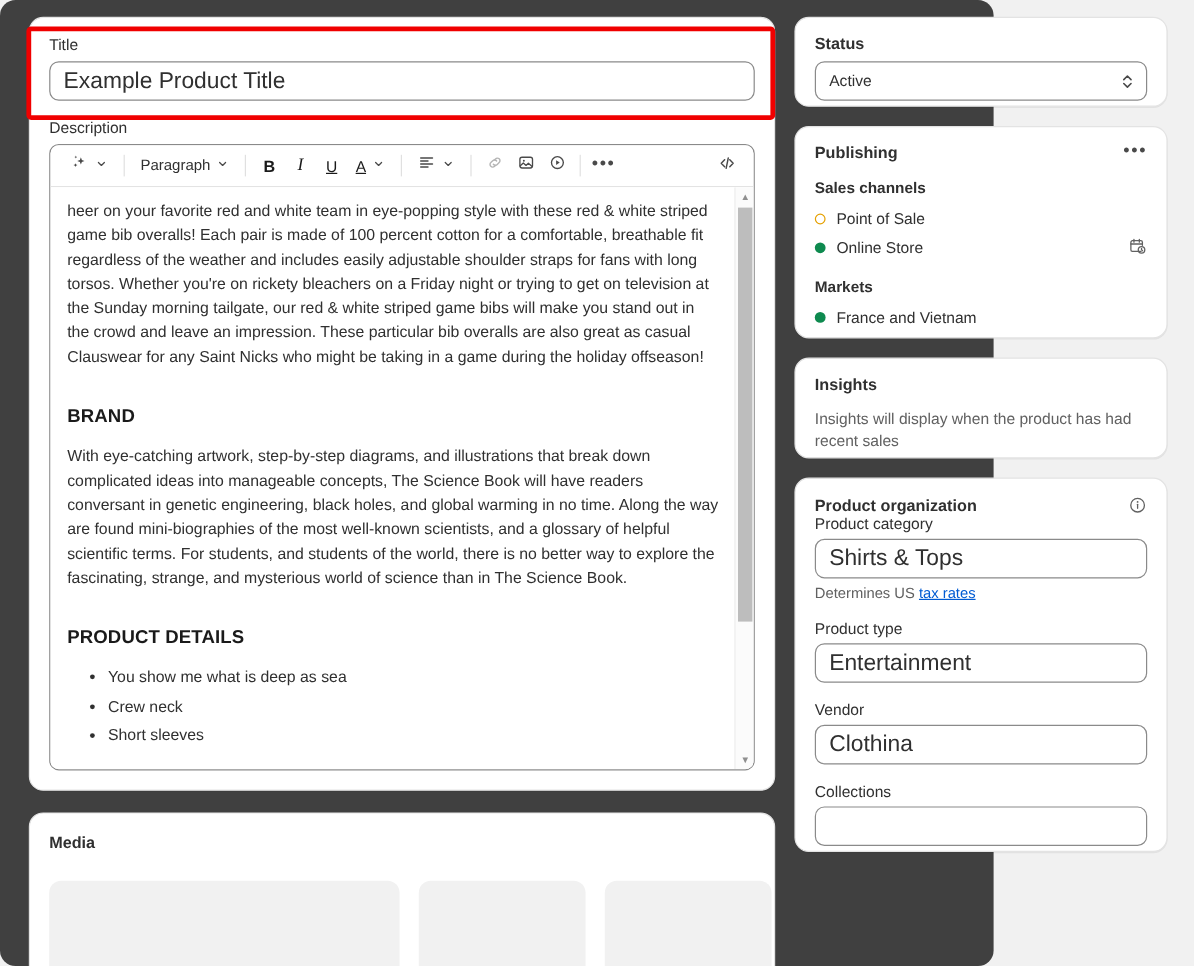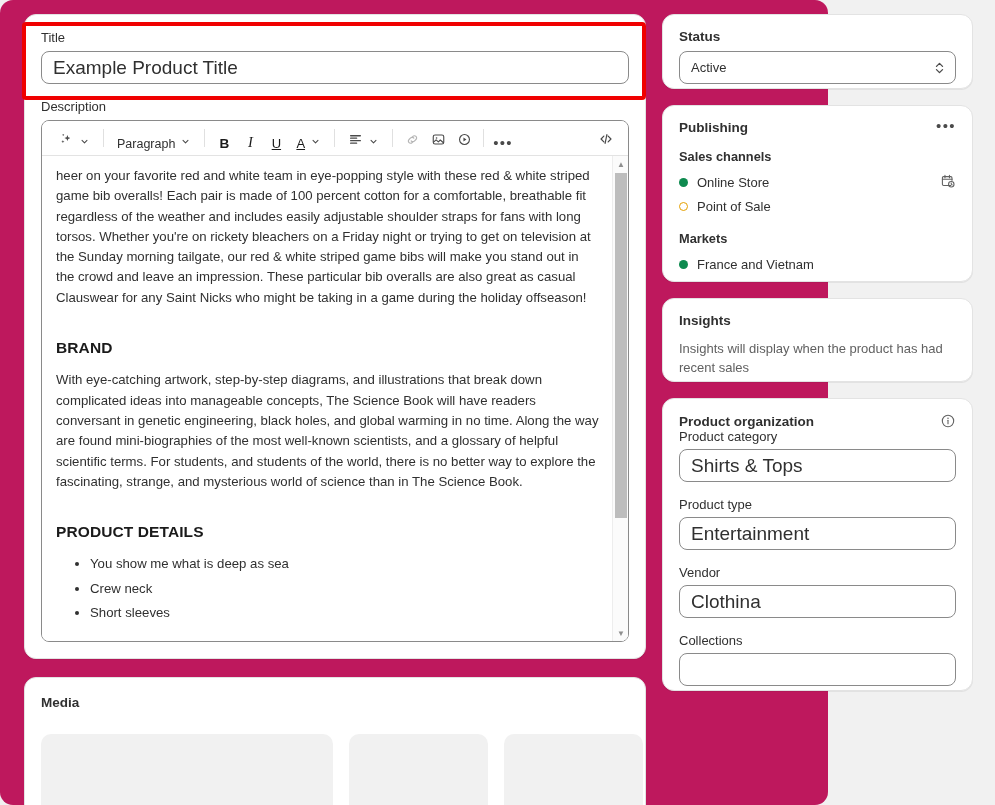--- a/index.html
+++ b/index.html
@@ -7,21 +7,21 @@
     margin: 0; padding: 0;
     width: 995px; height: 805px;
     overflow: hidden;
     background: #f1f1f1;
     font-family: "Liberation Sans", sans-serif;
     -webkit-font-smoothing: antialiased;
   }
   .page {
     position: relative;
     width: 828px; height: 805px;
-    background: #be185d;
+    background: #404040;
     border-radius: 13px;
   }
 
   
   .col-main {
     position: absolute;
     left: 24px; top: 14px;
     width: 622px;
   }
   .col-side {
@@ -84,21 +84,21 @@
   .editor-toolbar {
     display: flex;
     align-items: center;
     height: 35px;
     padding: 0 9px 0 10px;
     border-bottom: 1px solid #e3e3e3;
     background: #fff;
     gap: 0;
   }
   .tb-btn {
-    display: flex; align-items: flex-end; justify-content: center;
+    display: flex; align-items: center; justify-content: center;
     height: 26px; min-width: 26px;
     border-radius: 6px;
     color: #4a4a4a;
     cursor: pointer;
     padding: 0 3px;
   }
   .tb-btn.wide { padding: 0 7px; gap: 3px; }
   .tb-btn.disabled { color: #b5b5b5; cursor: default; }
   .tb-label {
     font-size: 12.5px;
@@ -479,38 +479,38 @@
 
     <div class="card side-card">
       <div class="side-head">
         <div class="side-title">Publishing</div>
         <div class="more-dots">•••</div>
       </div>
 
       <div class="subhead">Sales channels</div>
 
       <div class="chan-row">
+        <span class="dot amber"></span>
+        <span>Point of Sale</span>
+      </div>
+
+      <div class="chan-row">
         <span class="dot green"></span>
         <span>Online Store</span>
         <span class="chan-spacer"></span>
         <span style="color:#616161;">
           <svg width="16" height="16" viewBox="0 0 20 20" fill="none" stroke="currentColor" stroke-width="1.35" stroke-linecap="round" stroke-linejoin="round">
             <path d="M13.6 15.6H4.6a1.6 1.6 0 0 1-1.6-1.6V6.1a1.6 1.6 0 0 1 1.6-1.6h8.8a1.6 1.6 0 0 1 1.6 1.6v3.1"></path>
             <path d="M6.2 3v3M11.8 3v3M3 7.9h12"></path>
             <circle cx="14.1" cy="14" r="3.4"></circle>
             <path d="M14.1 12.4V14l1.1.9"></path>
           </svg>
         </span>
       </div>
 
-      <div class="chan-row">
-        <span class="dot amber"></span>
-        <span>Point of Sale</span>
-      </div>
-
       <div class="subhead">Markets</div>
 
       <div class="chan-row">
         <span class="dot green"></span>
         <span>France and Vietnam</span>
       </div>
     </div>
 
     <div class="card side-card">
       <div class="side-title">Insights</div>
@@ -524,20 +524,23 @@
           <svg width="16" height="16" viewBox="0 0 20 20" fill="none" stroke="currentColor" stroke-width="1.35">
               <circle cx="10" cy="10" r="7.1"></circle>
               <path d="M10 9.1v4.2" stroke-linecap="round"></path>
               <circle cx="10" cy="6.6" r=".95" fill="currentColor" stroke="none"></circle>
             </svg>
         </span>
       </div>
 
       <div class="org-label first">Product category</div>
       <input class="text-input" type="text" value="Shirts &amp; Tops" style="">
+      <div class="helper">
+        <span>Determines US </span><a href="#">tax rates</a>
+      </div>
 
       <div class="org-label">Product type</div>
       <input class="text-input" type="text" value="Entertainment" style="">
 
       <div class="org-label">Vendor</div>
       <input class="text-input" type="text" value="Clothina" style="">
 
       <div class="org-label">Collections</div>
       <input class="text-input" type="text" value="" style="">
     </div>

